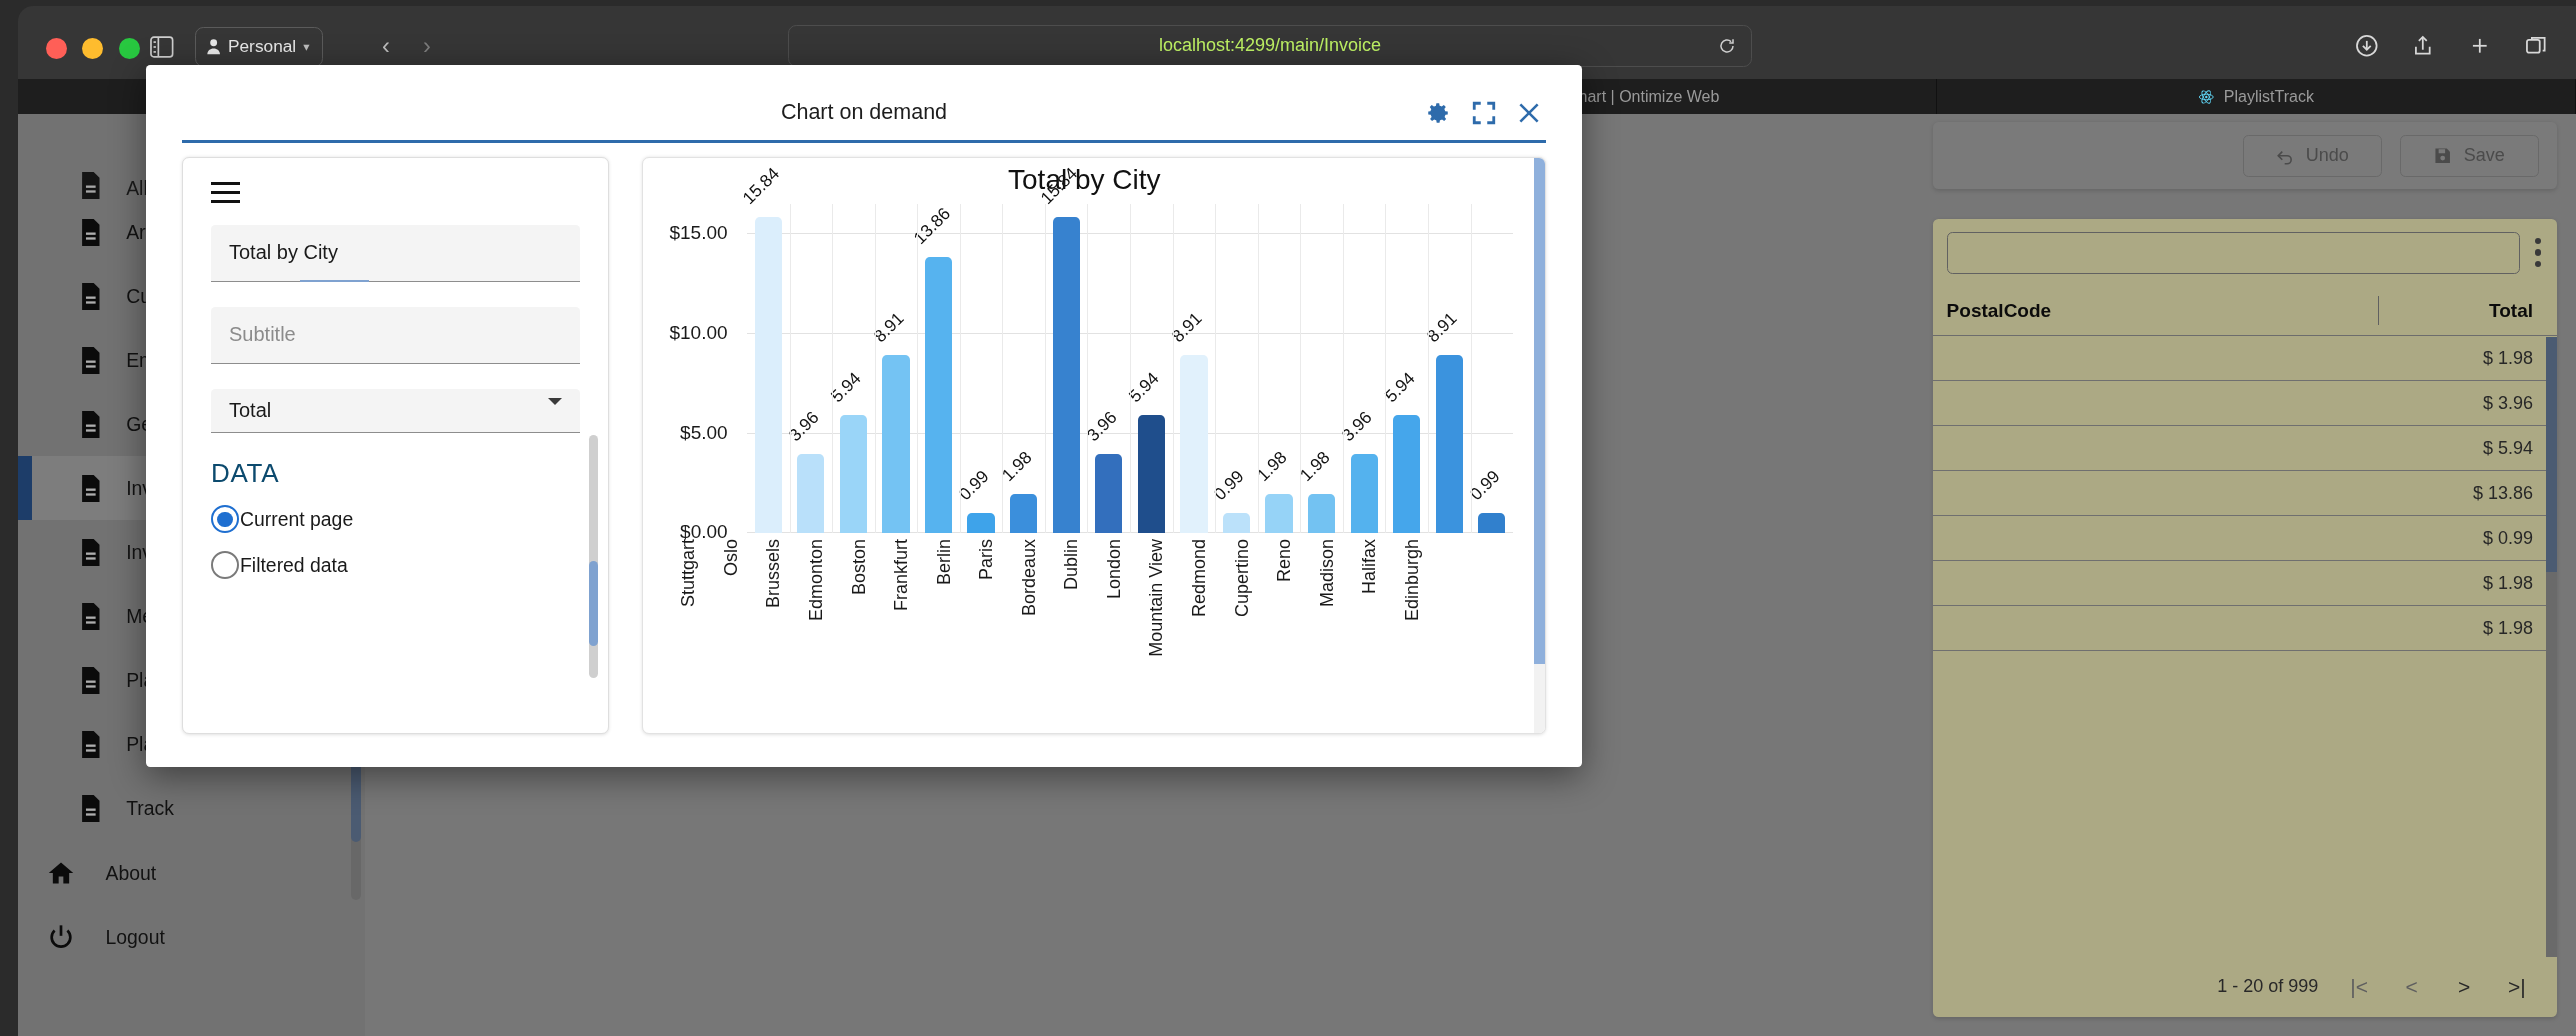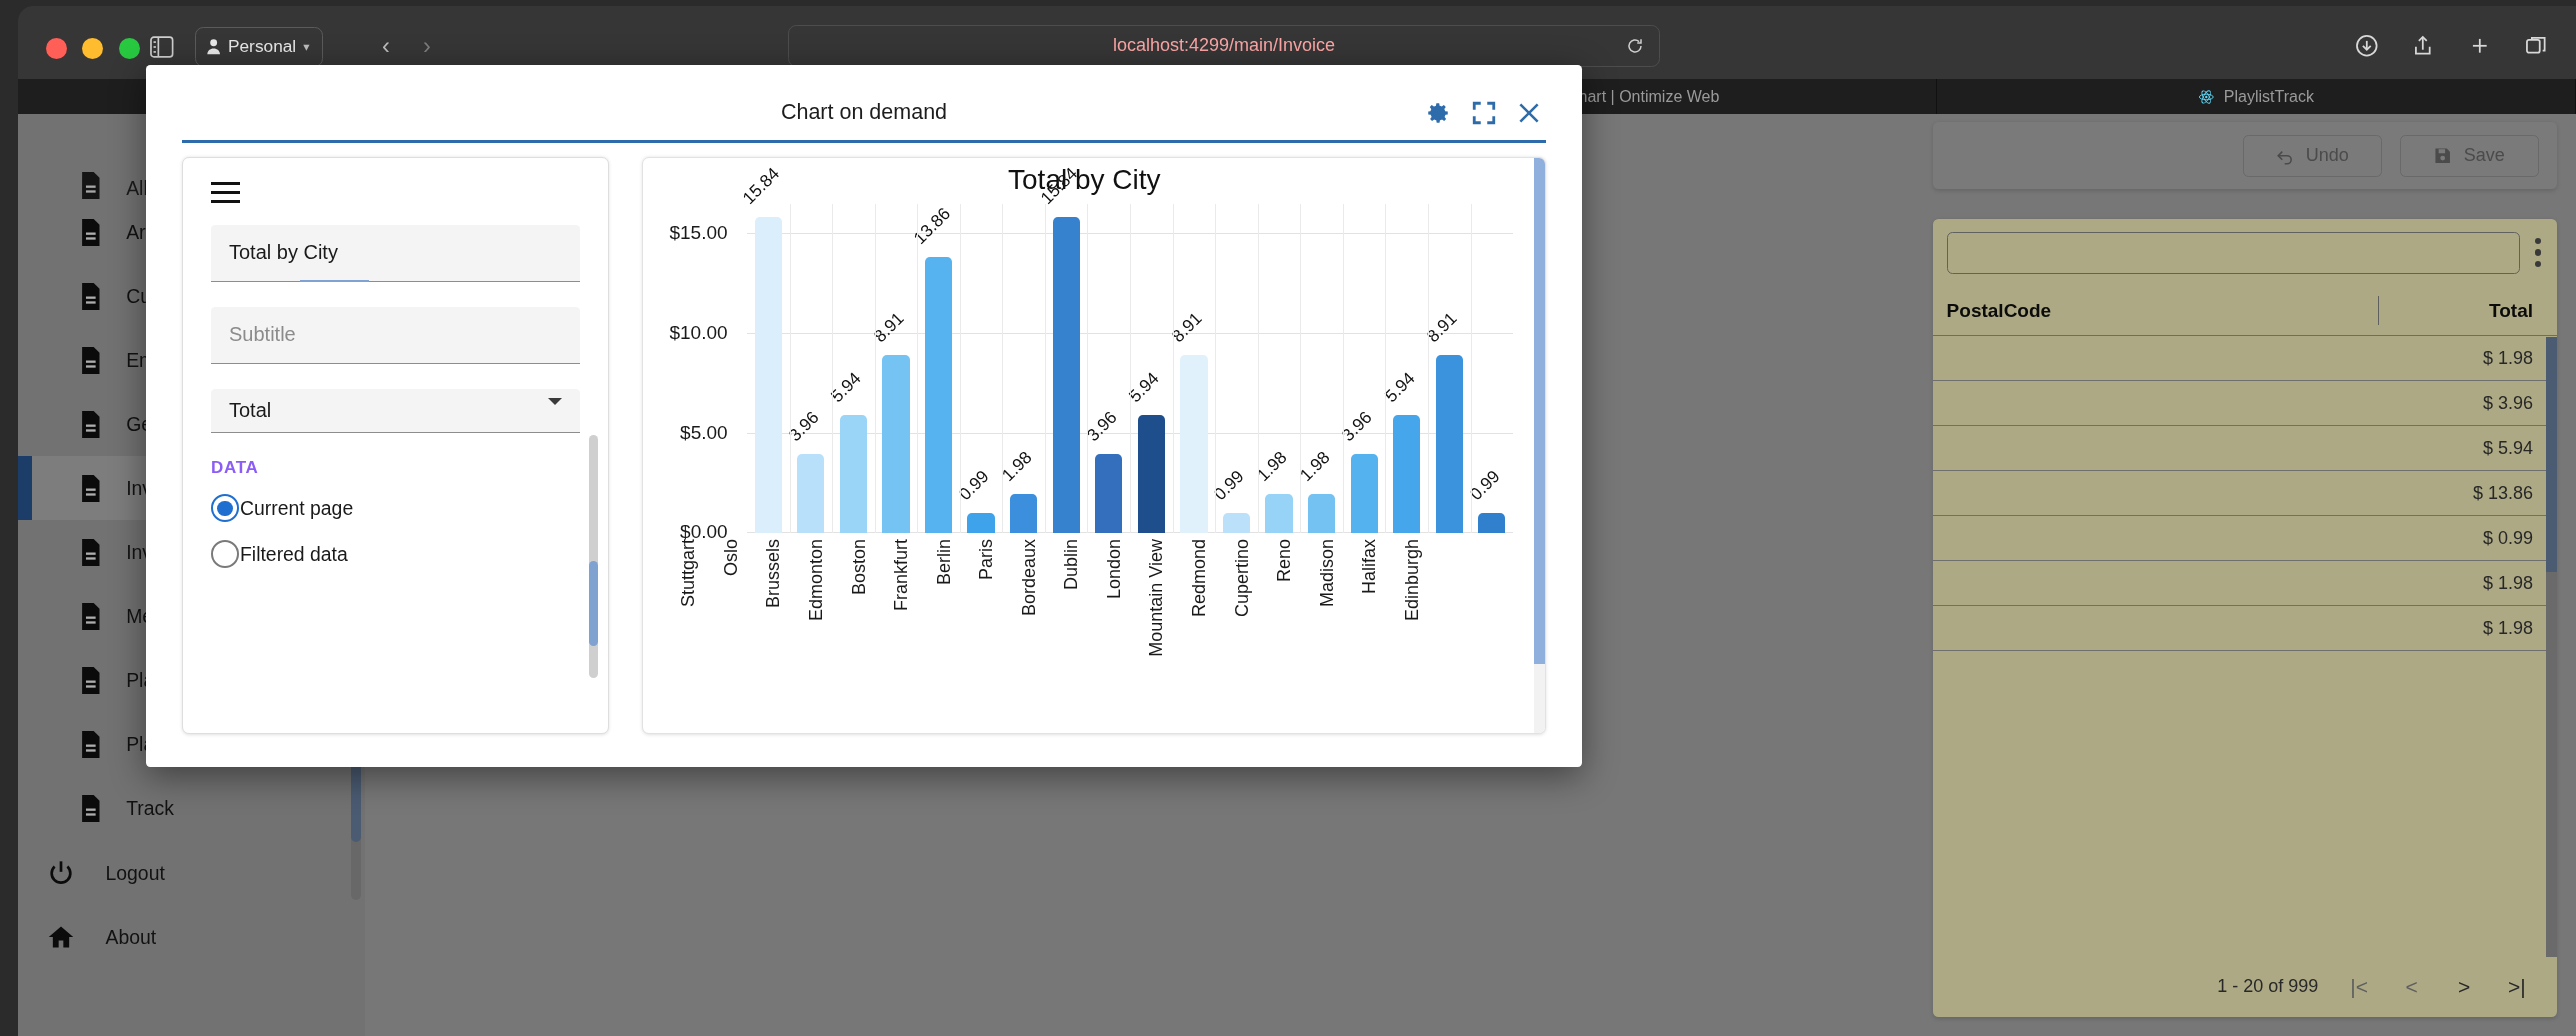--- a/index.html
+++ b/index.html
@@ -34,24 +34,24 @@
 
   .navarrow {
     position: absolute; top: 26px; width: 28px; height: 29px;
     display: flex; align-items: center; justify-content: center;
     color: #bdbdbd; font-size: 23.6px; font-weight: 300;
   }
   .navarrow.back { left: 354px; }
   .navarrow.fwd { left: 395px; color: #7d7d7d; }
 
   .urlbar {
-    position: absolute; top: 19.4px; left: 770px; width: 872px; height: 42px;
+    position: absolute; top: 19.4px; left: 770px; width: 964px; height: 42px;
     border: 0.7px solid #4d4d4d; border-radius: 8.3px;
     display: flex; align-items: center; justify-content: center;
-    color: #fca5a5; font-size: 18px;
+    color: #bef264; font-size: 18px;
   }
   .reload-icon { position: absolute; right: 15.3px; top: 50%; transform: translateY(-50%); width: 18px; height: 18px; color: #cfcfcf; }
 
   .chrome-right-icons { position: absolute; top: 28px; right: 28px; display: flex; gap: 33px; align-items: center; }
   .cr-icon { width: 23.6px; height: 23.6px; color: #d8d8d8; }
 
   
   .tabrow {
     position: absolute; top: 79px; left: 18px; right: 0; height: 35px;
     background: #1e1e1e; display: flex;
@@ -189,21 +189,21 @@
   .field .underline-accent {
     position: absolute; bottom: 0; height: 1.4px; background: #7fa2d0;
   }
   .select-field .box { height: 44px; padding-right: 42px; }
   .caret {
     position: absolute; right: 18px; top: 9.7px;
     width: 0; height: 0; border-left: 7.6px solid transparent; border-right: 7.6px solid transparent;
     border-top: 7.6px solid #3a3a3a;
   }
 
-  .data-label { font-size: 17px; font-weight: bold; letter-spacing: 0.7px; color: #8b5cf6; margin: 15.3px 0 16.6px; }
+  .data-label { font-size: 26px; font-weight: normal; letter-spacing: 0.7px; color: #0c4a6e; margin: 15.3px 0 16.6px; }
   .radio-row { display: flex; align-items: center; gap: 1px; margin-bottom: 18px; font-size: 19.4px; color: #1a1a1a; }
   .radio {
     width: 28px; height: 28px; border-radius: 50%; border: 2.8px solid #7a7a7a; flex: none;
     display: flex; align-items: center; justify-content: center;
   }
   .radio.on { border-color: #1f6fd0; }
   .radio.on::after { content: ""; width: 15.3px; height: 15.3px; border-radius: 50%; background: #1f6fd0; }
 
   .cfg-actions { display: flex; gap: 25px; margin-top: 21px; }
   .cfg-btn {
@@ -492,34 +492,34 @@
         </div>
       </div>
 
       <div class="nav-scrollbar">
           <i></i>
         </div>
 
       <div class="nav-bottom">
         <div class="nav-item">
           <span class="sicon">
+            <svg viewBox="0 0 24 24" fill="#111">
+                <path d="M12 3 1.5 12H5v9h5v-6h4v6h5v-9h3.5z"></path>
+              </svg>
+          </span>
+          <span>About</span>
+        </div>
+        <div class="nav-item">
+          <span class="sicon">
             <svg viewBox="0 0 24 24" fill="none" stroke="#111" stroke-width="2.3">
                 <path d="M6.5 6.5a8 8 0 1 0 11 0"></path>
                 <line x1="12" y1="2" x2="12" y2="11"></line>
               </svg>
           </span>
           <span>Logout</span>
-        </div>
-        <div class="nav-item">
-          <span class="sicon">
-            <svg viewBox="0 0 24 24" fill="#111">
-                <path d="M12 3 1.5 12H5v9h5v-6h4v6h5v-9h3.5z"></path>
-              </svg>
-          </span>
-          <span>About</span>
         </div>
       </div>
     </div>
 
     <div class="bg-content">
       <div class="toolbar-card">
         <div class="tb-btn">
           <span class="ic">
             <svg viewBox="0 0 24 24" fill="none" stroke="currentColor" stroke-width="2">
                 <polyline points="9 7 4 12 9 17"></polyline>

